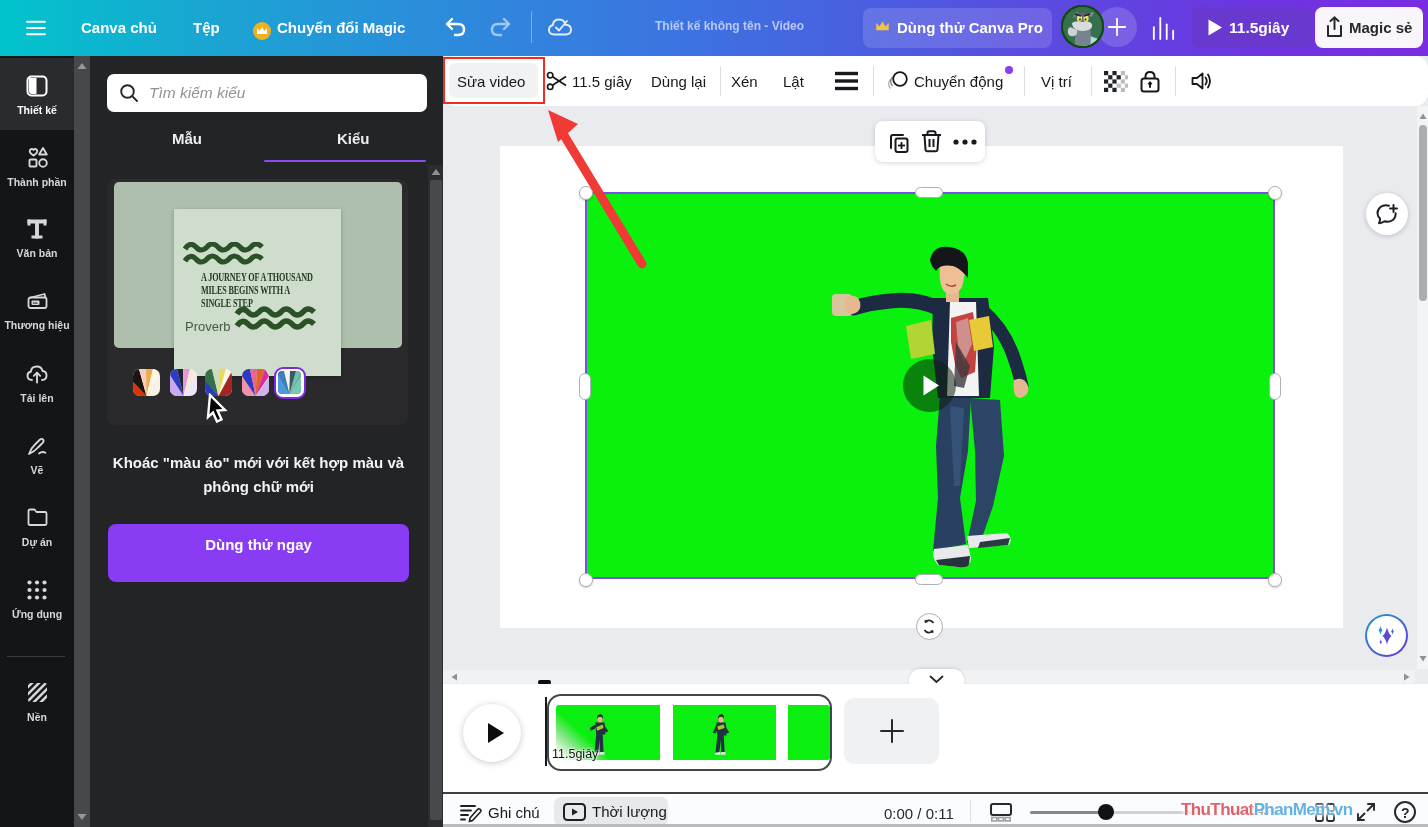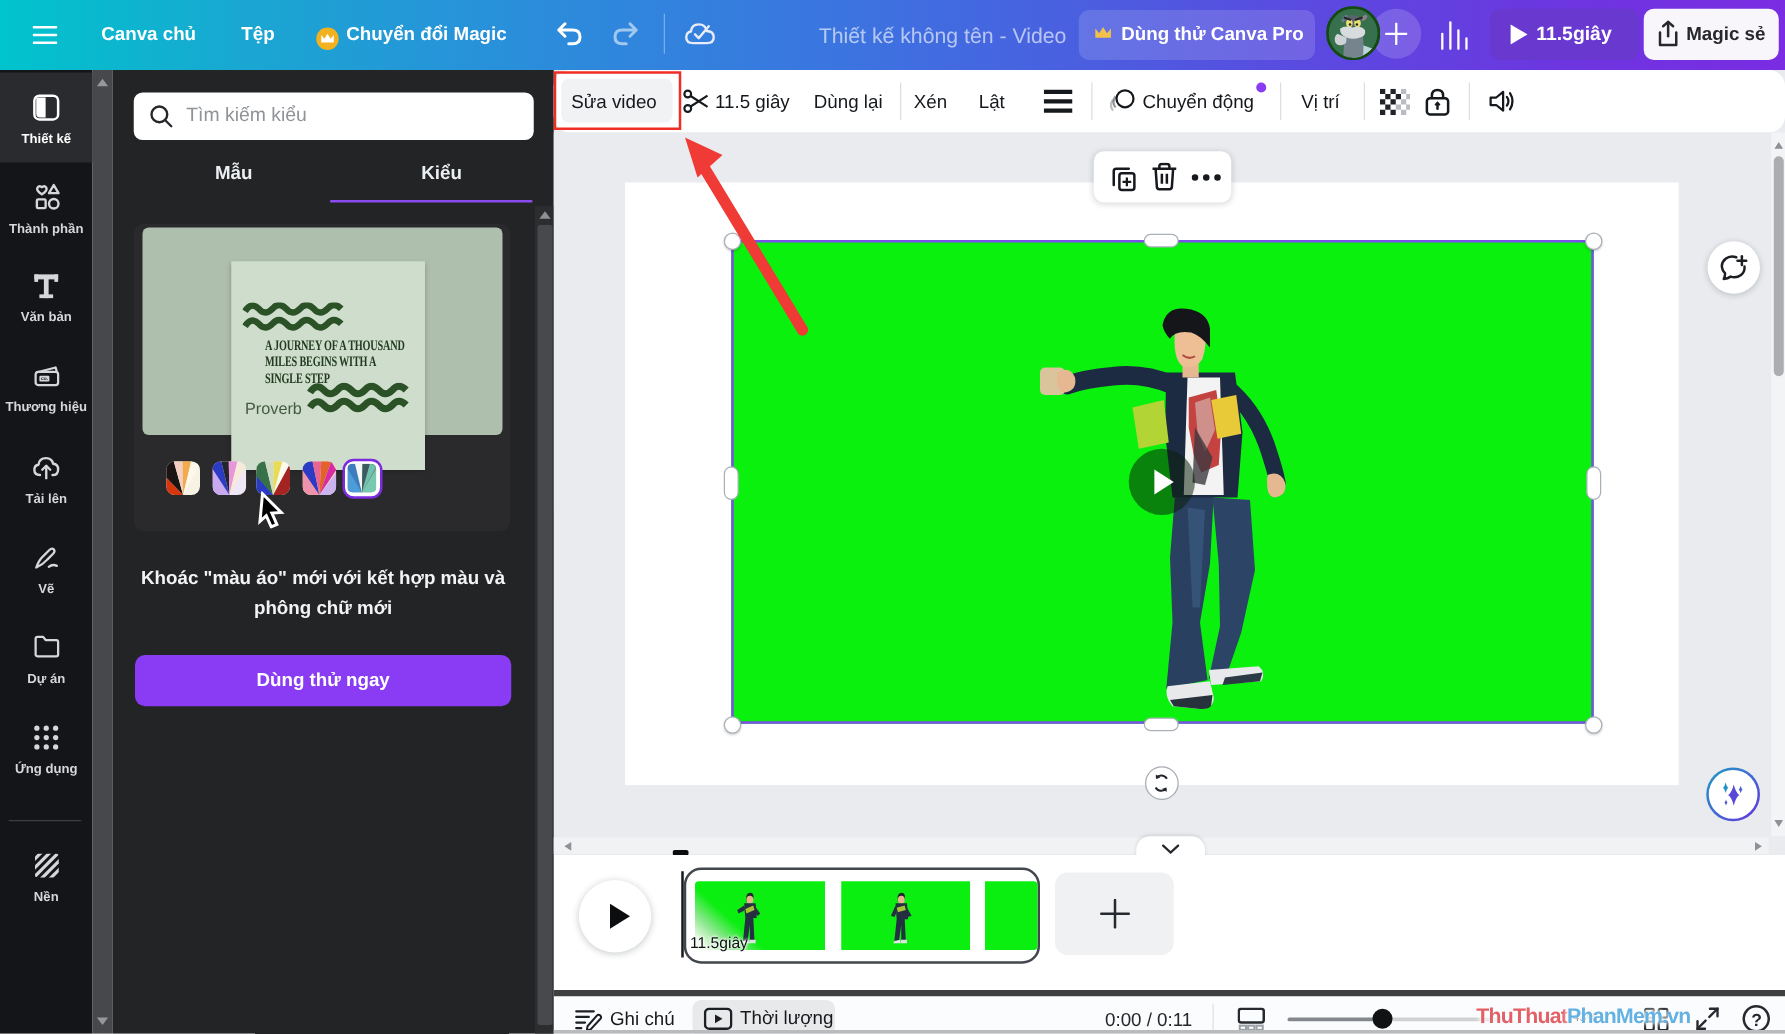--- a/index.html
+++ b/index.html
@@ -4,54 +4,54 @@
 <style>
   * { margin:0; padding:0; box-sizing:border-box; }
   html,body { width:1428px; height:827px; overflow:hidden; font-family:"Liberation Sans",sans-serif; }
   #app { position:relative; width:1428px; height:827px; background:#e9ebee; }
   .abs { position:absolute; }
 
   
   #topbar { position:absolute; left:0; top:0; width:1428px; height:56px;
     background:linear-gradient(90deg,#00c4cc 0%,#1aa6d2 14%,#2b8ddb 30%,#3a76e0 46%,#4c5ce0 62%,#5e46e0 76%,#6d35e0 88%,#7a2ce2 100%); }
   .tb-txt { position:absolute; color:#fff; font-size:15px; font-weight:700; top:19px; }
-  #tb-title { position:absolute; color:rgba(222,230,250,0.75); font-size:17px; font-weight:400; top:19px; left:655px; }
+  #tb-title { position:absolute; color:rgba(222,230,250,0.75); font-size:12px; font-weight:700; top:19px; left:655px; }
 
   
   #sidebar { position:absolute; left:0; top:56px; width:74px; height:771px; background:#141518; }
   .sb-item { position:absolute; left:0; width:74px; text-align:center; }
   .sb-item .lbl { display:block; font-size:10.5px; color:#d5d7da; font-weight:700; margin-top:3px; }
   .sb-active { position:absolute; left:0; top:2px; width:74px; height:72px; background:#2a2b2e; }
   #sbscroll { position:absolute; left:74px; top:56px; width:16px; height:771px; background:#47484b; }
 
   
   #panel { position:absolute; left:90px; top:56px; width:353px; height:771px; background:#232426; }
-  #searchbox { position:absolute; left:17px; top:18px; width:320px; height:38px; background:#fff; border-radius:7px; }
+  #searchbox { position:absolute; left:17px; top:18px; width:320px; height:38px; background:#fff; border-radius:7px;font-style:italic; }
   #searchbox span { position:absolute; left:42px; top:10px; font-size:15.5px; color:#8f9398; }
   .tab { position:absolute; top:74px; font-size:15px; font-weight:700; color:#eceff1; }
   #tab-underline { position:absolute; left:174px; top:103.5px; width:162px; height:2.5px; background:#8a4cf0; border-radius:2px; }
   #cardbox { position:absolute; left:17px; top:123px; width:301px; height:246px; background:#2a2a2c; border-radius:8px; }
   #greenrect { position:absolute; left:7px; top:3px; width:288px; height:166px; background:#aec0ad; border-radius:5px; }
-  #frontcard { position:absolute; left:67px; top:30px; width:155px; height:167px; background:#cfddcc; box-shadow:0 1px 4px rgba(0,0,0,0.25);margin-left:11px; }
+  #frontcard { position:absolute; left:67px; top:30px; width:167px; height:167px; background:#cfddcc; box-shadow:0 1px 4px rgba(0,0,0,0.25); }
   #khoac { position:absolute; left:0px; top:395px; width:337px; text-align:center; color:#f2f3f5; font-size:15px; font-weight:700; line-height:24px; }
-  #trybtn { position:absolute; left:18px; top:468px; width:301px; height:41px; background:#8a3cf5; border-radius:8px; color:#fff; font-size:15px; font-weight:700; text-align:center; line-height:41px; }
+  #trybtn { position:absolute; left:18px; top:468px; width:301px; height:58px; background:#8a3cf5; border-radius:8px; color:#fff; font-size:15px; font-weight:700; text-align:center; line-height:41px; }
 
   
   #toolbar { position:absolute; left:443px; top:56px; width:985px; height:50px; background:#fff;border-radius:13px; }
   .tl-txt { position:absolute; top:17px; font-size:15px; font-weight:500; color:#15181c; }
   .tl-sep { position:absolute; top:10px; width:1px; height:30px; background:#dcdee0; }
 
   
   #canvas { position:absolute; left:443px; top:106px; width:985px; height:578px; background:#e9ebee; }
   #page { position:absolute; left:57px; top:40px; width:843px; height:482px; background:#fff; }
   #video { position:absolute; left:85px; top:46px; width:690px; height:387px; background:#09f10d; border:2px solid #7b50e8; }
 
   
   #timeline { position:absolute; left:443px; top:684px; width:985px; height:108px; background:#fff; }
-  #bottombar { position:absolute; left:443px; top:792px; width:985px; height:35px; background:#fbfcfd; border-top:5px solid #404040; }
+  #bottombar { position:absolute; left:443px; top:792px; width:985px; height:35px; background:#fbfcfd; border-top:2px solid #404040; }
 </style>
 </head>
 <body>
 <div id="app">
   <div id="topbar">
     <svg class="abs" style="left:26px;top:20px" width="20" height="16" viewBox="0 0 22 18">
         <g stroke="#fff" stroke-width="2.3" stroke-linecap="round">
           <line x1="1" y1="2" x2="21" y2="2"></line>
           <line x1="1" y1="9" x2="21" y2="9"></line>
           <line x1="1" y1="16" x2="21" y2="16"></line>

